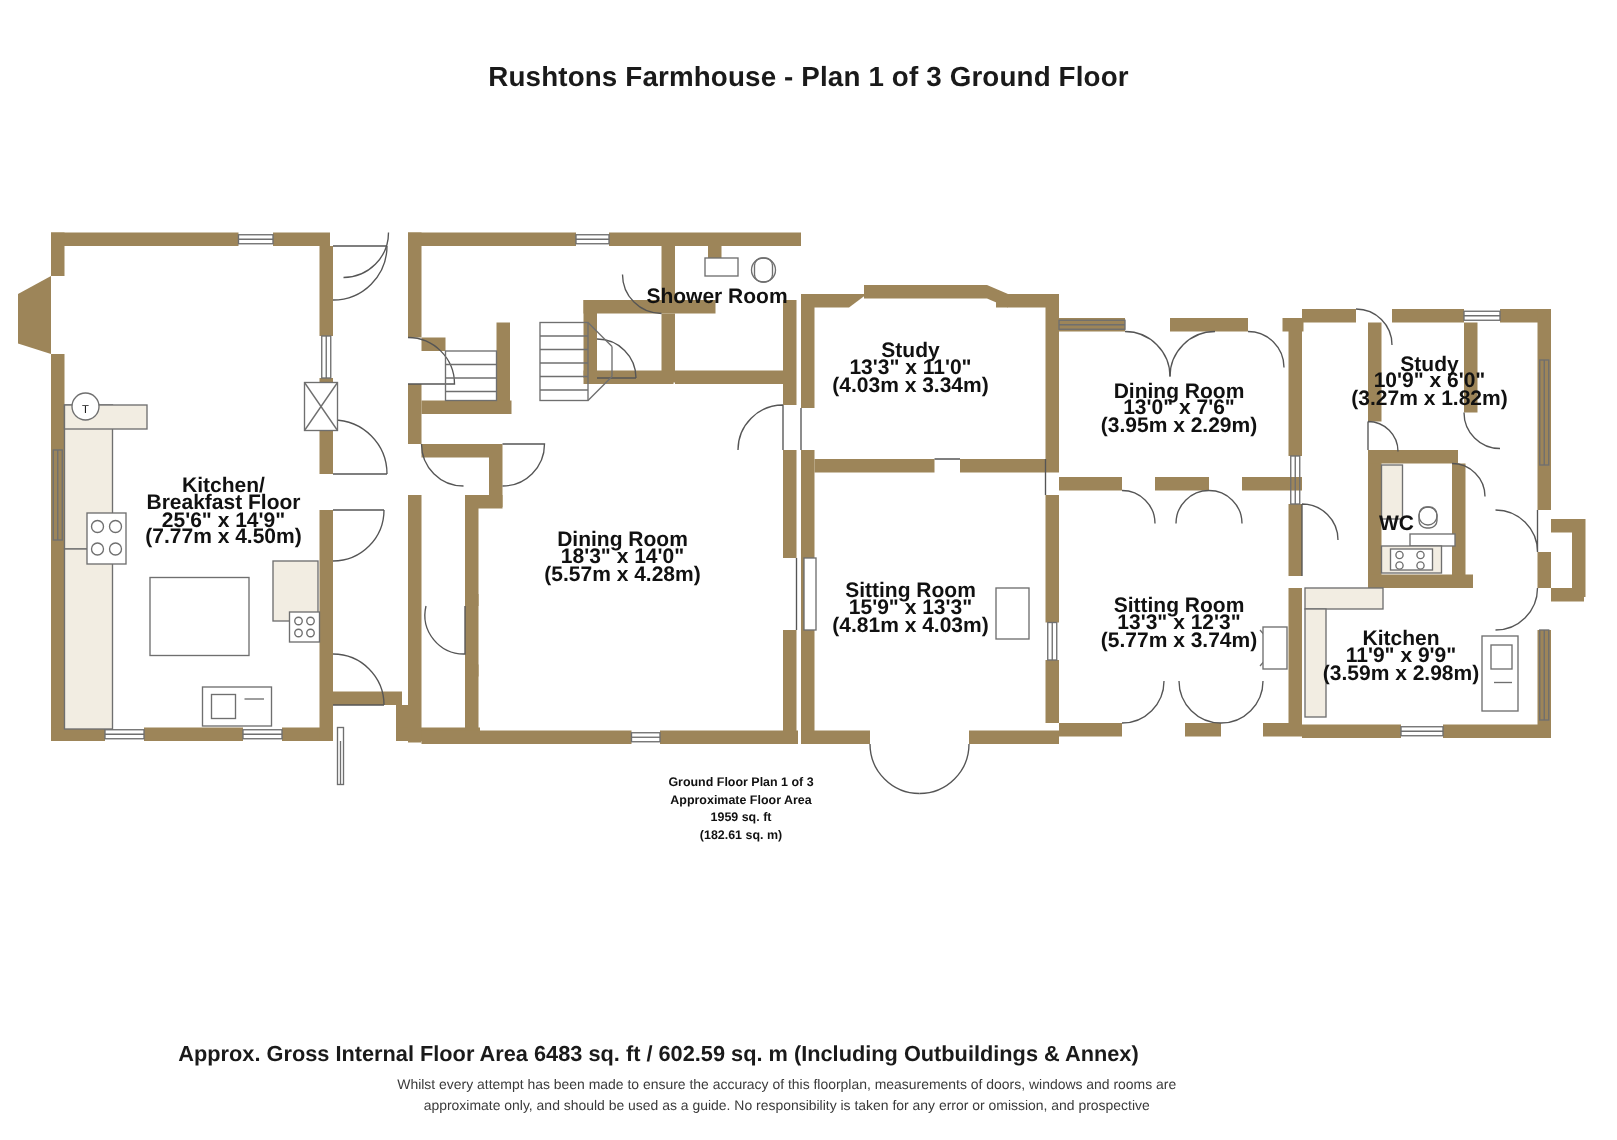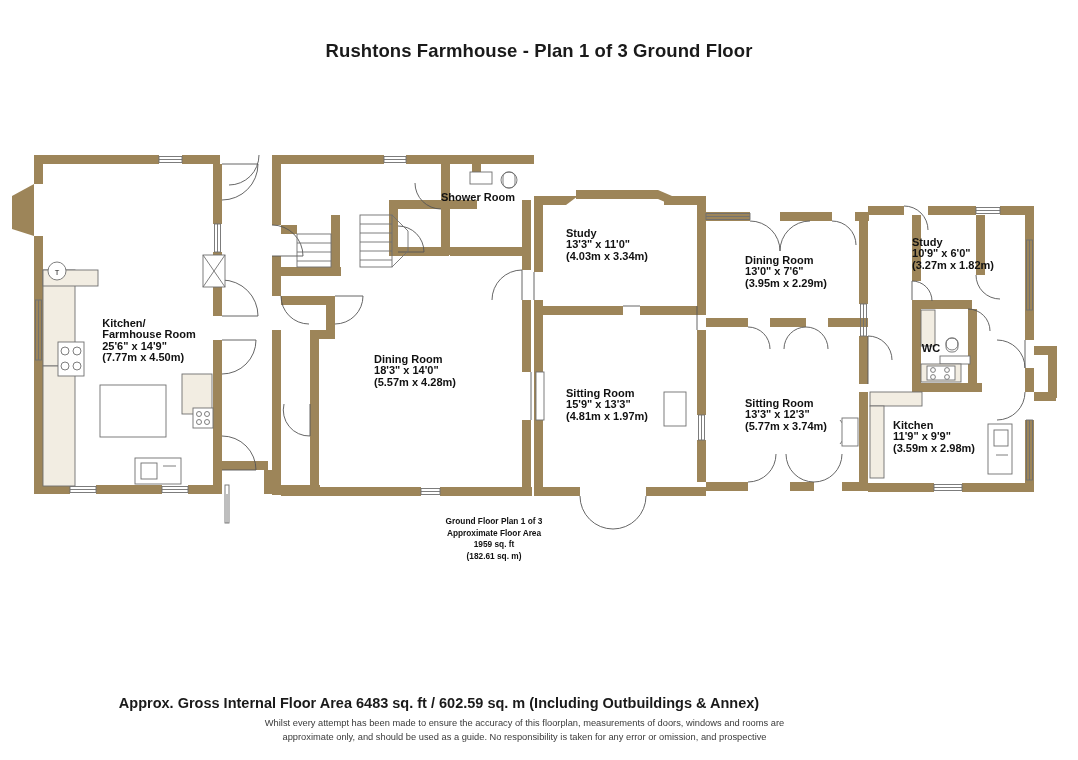--- a/index.html
+++ b/index.html
@@ -28,22 +28,22 @@
   }
   #plan {
     position: absolute;
     top: 0;
     left: 0;
     width: 1078px;
     height: 760px;
   }
   .room-label {
     position: absolute;
-    text-align: left;
-    font-size: 11px;
+    text-align: center;
+    font-size: 14px;
     line-height: 11.4px;
     font-weight: bold;
     color: #111111;
     white-space: nowrap;
     transform: translateX(-50%);
   }
   .room-label .dim {
     font-weight: bold;
   }
   .area-block {
@@ -389,39 +389,39 @@
 </div>
 
 <div class="room-label" style="left:953px; top:237px;">
   <div>Study</div>
   <div class="dim">10'9" x 6'0"</div>
   <div class="dim">(3.27m x 1.82m)</div>
 </div>
 
 <div class="room-label" style="left:149px; top:318px;">
   <div>Kitchen/</div>
-  <div>Farmhouse Room</div>
+  <div>Breakfast Floor</div>
   <div class="dim">25'6" x 14'9"</div>
   <div class="dim">(7.77m x 4.50m)</div>
 </div>
 
 <div class="room-label" style="left:931px; top:343px;">
   <div>WC</div>
 </div>
 
 <div class="room-label" style="left:415px; top:354px;">
   <div>Dining Room</div>
   <div class="dim">18'3" x 14'0"</div>
   <div class="dim">(5.57m x 4.28m)</div>
 </div>
 
 <div class="room-label" style="left:607px; top:388px;">
   <div>Sitting Room</div>
   <div class="dim">15'9" x 13'3"</div>
-  <div class="dim">(4.81m x 1.97m)</div>
+  <div class="dim">(4.81m x 4.03m)</div>
 </div>
 
 <div class="room-label" style="left:786px; top:398px;">
   <div>Sitting Room</div>
   <div class="dim">13'3" x 12'3"</div>
   <div class="dim">(5.77m x 3.74m)</div>
 </div>
 
 <div class="room-label" style="left:934px; top:420px;">
   <div>Kitchen</div>

